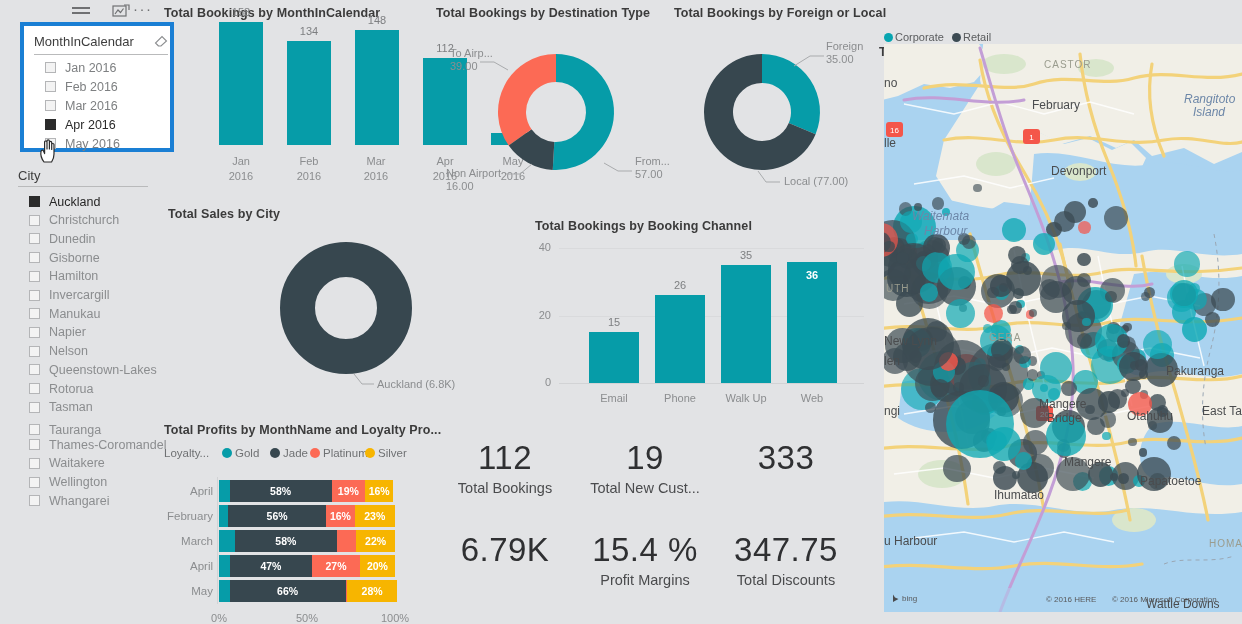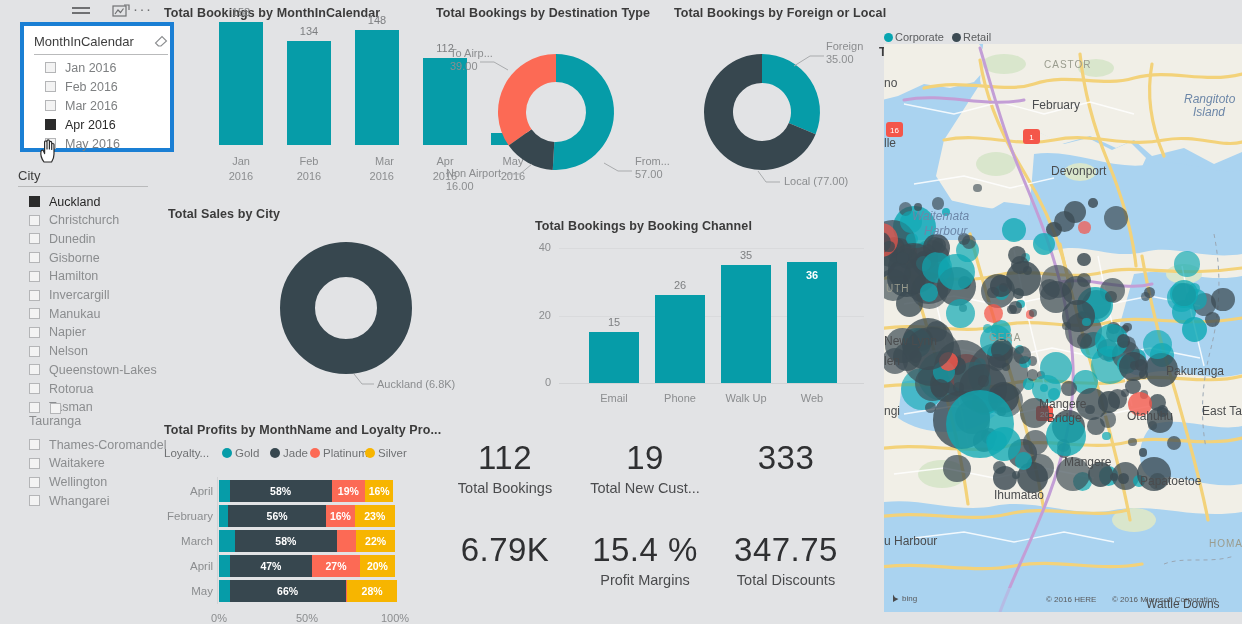--- a/index.html
+++ b/index.html
@@ -198,21 +198,21 @@
           <span>Queenstown-Lakes</span>
         </div>
         <div class="crow" style="top: 211px;">
           <span class="cbox"></span>
           <span>Rotorua</span>
         </div>
         <div class="crow" style="top: 229.7px;">
           <span class="cbox"></span>
           <span>Tasman</span>
         </div>
-        <div class="crow" style="top: 235px; flex-direction: column;">
+        <div class="crow" style="top: 252px;">
           <span class="cbox"></span>
           <span>Tauranga</span>
         </div>
         <div class="crow" style="top: 267.1px;">
           <span class="cbox"></span>
           <span>Thames-Coromandel</span>
         </div>
         <div class="crow" style="top: 285.8px;">
           <span class="cbox"></span>
           <span>Waitakere</span>
@@ -231,21 +231,21 @@
   <div class="vtitle" style="left:164px;top:6px;">Total Bookings by MonthInCalendar</div>
   <div id="chart1">
       <div class="bar" style="left: 219px; top: 22.3176px; width: 44px; height: 122.682px;"></div>
       <div class="dlbl" style="left: 219px; top: 6.31765px; width: 44px;">158</div>
       <div class="axlbl" style="left: 211px; top: 154px; width: 60px; line-height: 15px;">Jan<br>2016</div>
       <div class="bar" style="left: 287px; top: 40.9529px; width: 44px; height: 104.047px;"></div>
       <div class="dlbl" style="left: 287px; top: 24.9529px; width: 44px;">134</div>
       <div class="axlbl" style="left: 279px; top: 154px; width: 60px; line-height: 15px;">Feb<br>2016</div>
       <div class="bar" style="left: 355px; top: 30.0824px; width: 44px; height: 114.918px;"></div>
       <div class="dlbl" style="left: 355px; top: 14.0824px; width: 44px;">148</div>
-      <div class="axlbl" style="left: 334px; top: 154px; width: 60px; line-height: 15px; text-align: right;">Mar<br>2016</div>
+      <div class="axlbl" style="left: 346px; top: 154px; width: 60px; line-height: 15px;">Mar<br>2016</div>
       <div class="bar" style="left: 423px; top: 58.0353px; width: 44px; height: 86.9647px;"></div>
       <div class="dlbl" style="left: 423px; top: 42.0353px; width: 44px;">112</div>
       <div class="axlbl" style="left: 415px; top: 154px; width: 60px; line-height: 15px;">Apr<br>2016</div>
       <div class="bar" style="left: 491px; top: 133.353px; width: 44px; height: 11.6471px;"></div>
       <div class="dlbl" style="left: 491px; top: 117.353px; width: 44px;">15</div>
       <div class="axlbl" style="left: 483px; top: 154px; width: 60px; line-height: 15px;">May<br>2016</div>
     </div>
 
   <div class="vtitle" style="left:436px;top:6px;">Total Bookings by Destination Type</div>
   <div id="chart2" style="position:absolute;left:436px;top:24px;width:232px;height:175px;">

